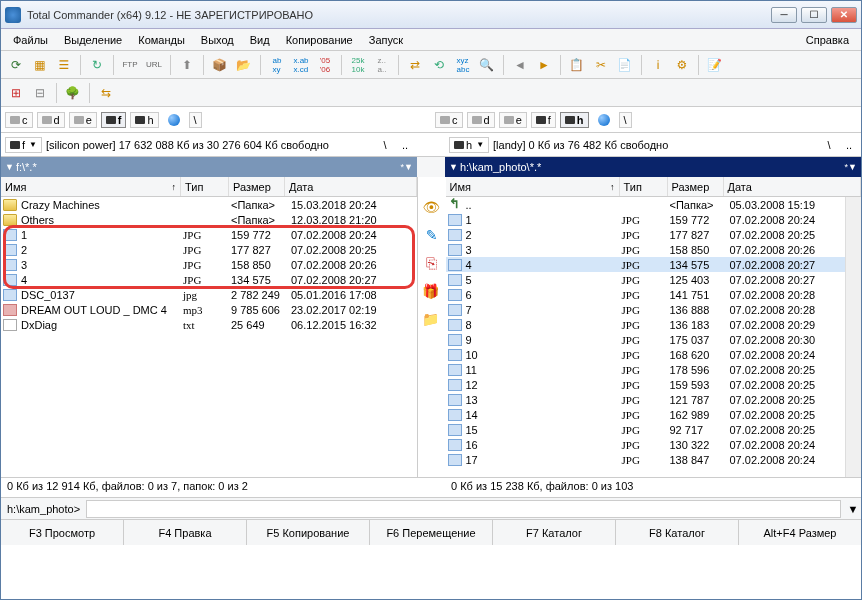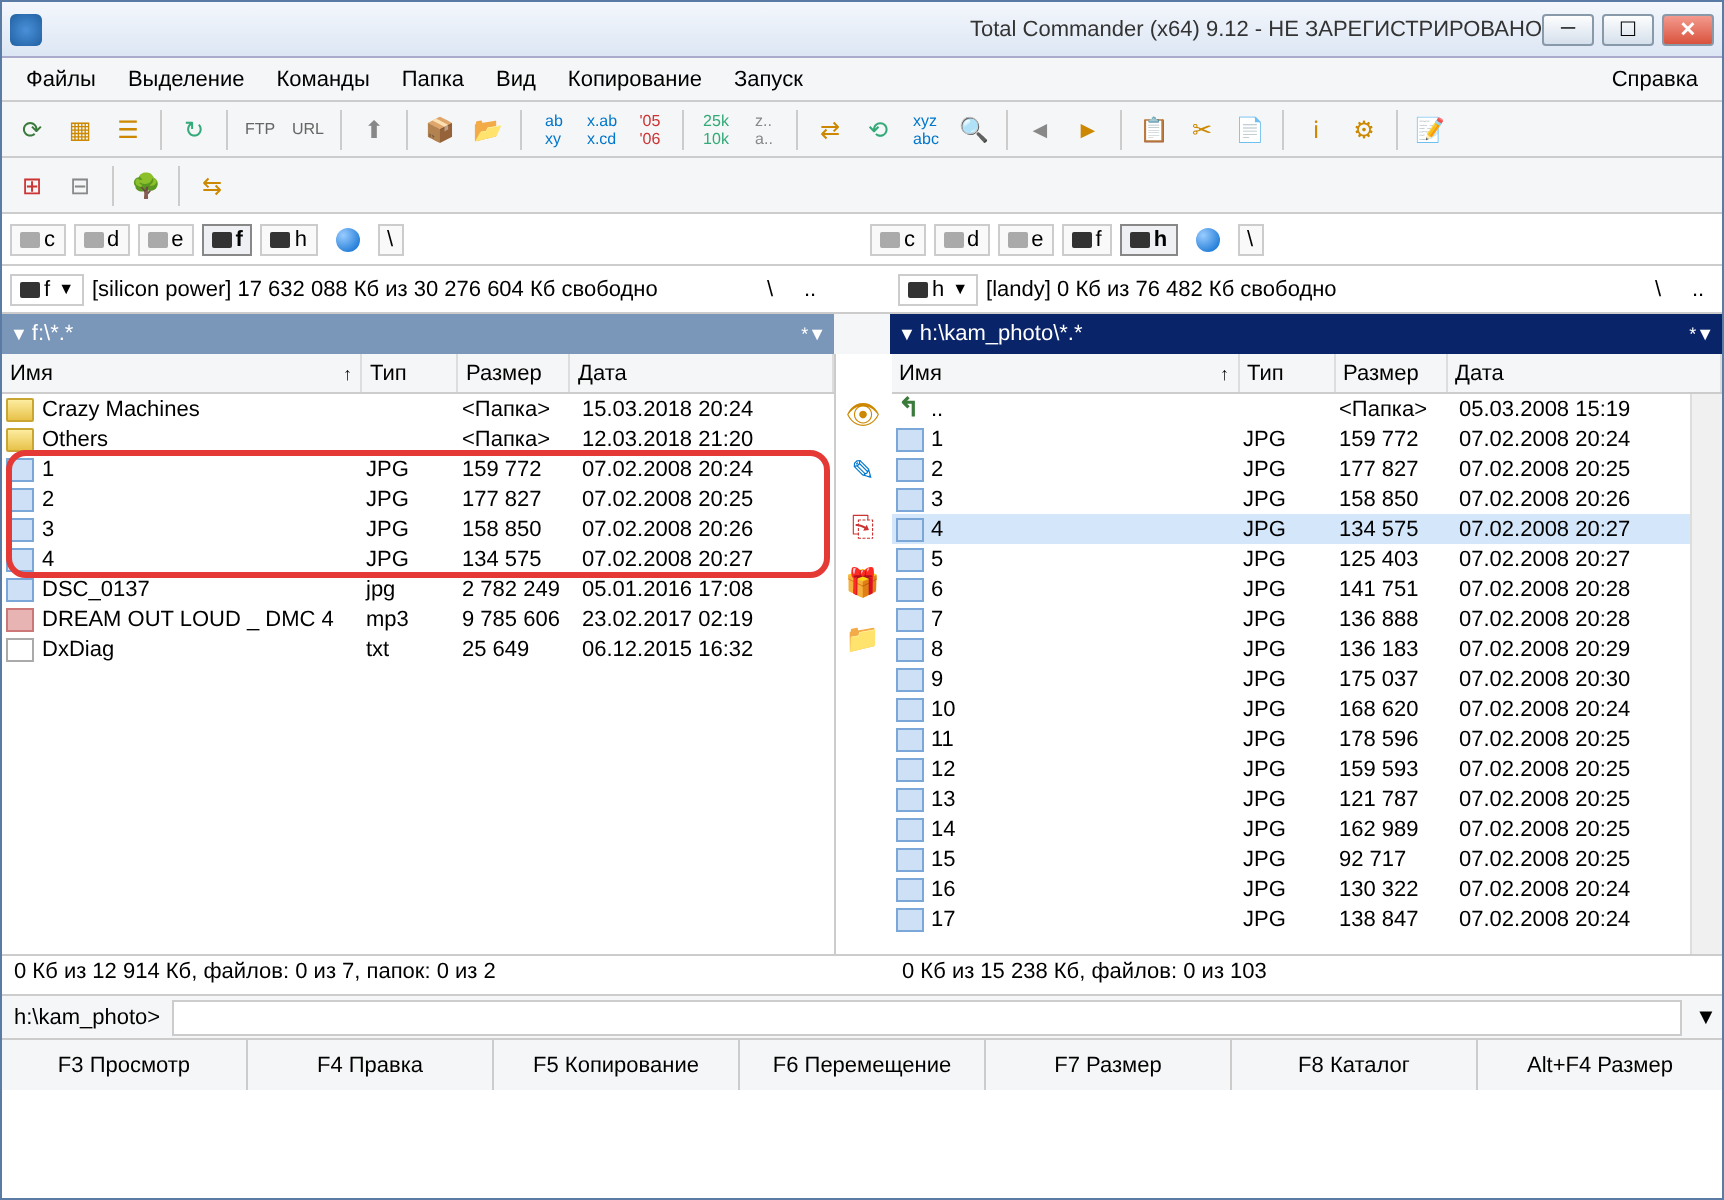--- a/index.html
+++ b/index.html
@@ -1,19 +1,19 @@
 <!DOCTYPE html>
 <html><head>
 <meta charset="utf-8">
 <style>
 * { margin: 0; padding: 0; box-sizing: border-box; font-family: 'Segoe UI', Tahoma, sans-serif; font-size: 11px; }
 body { background: #fff; width: 862px; height: 600px; border: 1px solid #5a7ca4; position: relative; }
 .titlebar { height: 28px; background: linear-gradient(#f4f7fc, #dce6f4); display: flex; align-items: center; padding: 0 4px; border-bottom: 1px solid #aac; }
 .titlebar .icon { width: 16px; height: 16px; background: radial-gradient(circle, #4a90d9, #2060a0); border-radius: 3px; margin-right: 6px; }
-.titlebar .title { flex: 1; color: #333; text-align: right; }
+.titlebar .title { flex: 1; color: #333; }
 .winbtns { display: flex; gap: 4px; }
 .winbtn { width: 26px; height: 16px; border: 1px solid #8899aa; border-radius: 2px; display: flex; align-items: center; justify-content: center; font-size: 10px; cursor: pointer; }
 .winbtn.min { background: linear-gradient(#fdfdfd,#d5e0ec); }
 .winbtn.max { background: linear-gradient(#fdfdfd,#d5e0ec); }
 .winbtn.close { background: linear-gradient(#f39a8e,#d9533d); color: #fff; font-weight: bold; }
 .menubar { height: 22px; display: flex; align-items: center; padding: 0 4px; border-bottom: 1px solid #ccc; background: #f5f6f7; }
 .menubar .mitem { padding: 2px 8px; cursor: pointer; }
 .menubar .spacer { flex: 1; }
 .toolbar { height: 28px; display: flex; align-items: center; padding: 2px 4px; gap: 2px; border-bottom: 1px solid #ccc; background: #f5f6f7; }
 .toolbar2 { height: 28px; display: flex; align-items: center; padding: 2px 4px; gap: 2px; border-bottom: 1px solid #ccc; background: #f5f6f7; }
@@ -47,21 +47,21 @@
 .filelist { flex: 1; overflow-y: auto; overflow-x: hidden; position: relative; }
 .row { display: flex; height: 15px; align-items: center; cursor: pointer; }
 .row.selected { background: #d4e6f9; }
 .row .ficon { width: 14px; height: 12px; margin: 0 2px; flex-shrink: 0; }
 .ficon.folder { background: linear-gradient(#fcec9f, #e8c24a); border: 1px solid #c9a633; border-radius: 1px; }
 .ficon.jpg { background: #cde0f5; border: 1px solid #7aa6d8; }
 .ficon.mp3 { background: #e8b3b3; border: 1px solid #c77; }
 .ficon.txt { background: #fff; border: 1px solid #aaa; }
 .ficon.up { background: transparent; color: #3a7a3a; font-size: 13px; line-height: 10px; text-align: center; font-weight: bold; }
 .colname { width: 164px; padding-left: 2px; white-space: nowrap; overflow: hidden; }
-.colext { width: 48px; }
+.colext { width: 48px; font-family: Liberation Serif, serif; }
 .colsize { width: 56px; text-align: left; padding-right: 4px; }
 .coldate { flex: 1; padding-left: 4px; }
 .colname2 { width: 158px; padding-left: 2px; white-space: nowrap; overflow: hidden; }
 .highlight-box { position: absolute; border: 3px solid #e53935; border-radius: 10px; pointer-events: none; }
 .statusbar { height: 20px; display: flex; border-top: 1px solid #ccc; }
 .statusbar .half { flex: 1; padding: 2px 6px; white-space: nowrap; overflow: hidden; }
 .cmdbar { height: 22px; display: flex; align-items: center; border-top: 1px solid #ccc; background: #f5f6f7; }
 .cmdbar .prompt { padding: 0 6px; }
 .cmdbar .cmdinput { flex: 1; border: 1px solid #ccc; height: 18px; margin-right: 4px; padding: 0 2px; }
 .cmdbar .dd { width: 16px; text-align: center; }
@@ -82,21 +82,21 @@
     <div class="winbtn min">─</div>
     <div class="winbtn max">☐</div>
     <div class="winbtn close">✕</div>
   </div>
 </div>
 
 <div class="menubar">
   <span class="mitem">Файлы</span>
   <span class="mitem">Выделение</span>
   <span class="mitem">Команды</span>
-  <span class="mitem">Папка</span>
+  <span class="mitem">Выход</span>
   <span class="mitem">Вид</span>
   <span class="mitem">Копирование</span>
   <span class="mitem">Запуск</span>
   <span class="spacer"></span>
   <span class="mitem">Справка</span>
 </div>
 
 <div class="toolbar">
   <div class="tbtn" style="color:#3a7a3a">⟳</div>
   <div class="tbtn" style="color:#c80">▦</div>
@@ -500,16 +500,16 @@
   <span class="prompt">h:\kam_photo&gt;</span>
   <input class="cmdinput" style="">
   <span class="dd">▼</span>
 </div>
 
 <div class="fkeys">
   <div class="fkey">F3 Просмотр</div>
   <div class="fkey">F4 Правка</div>
   <div class="fkey">F5 Копирование</div>
   <div class="fkey">F6 Перемещение</div>
-  <div class="fkey">F7 Размер</div>
+  <div class="fkey">F7 Каталог</div>
   <div class="fkey">F8 Каталог</div>
   <div class="fkey">Alt+F4 Размер</div>
 </div>
 
 </body></html>

